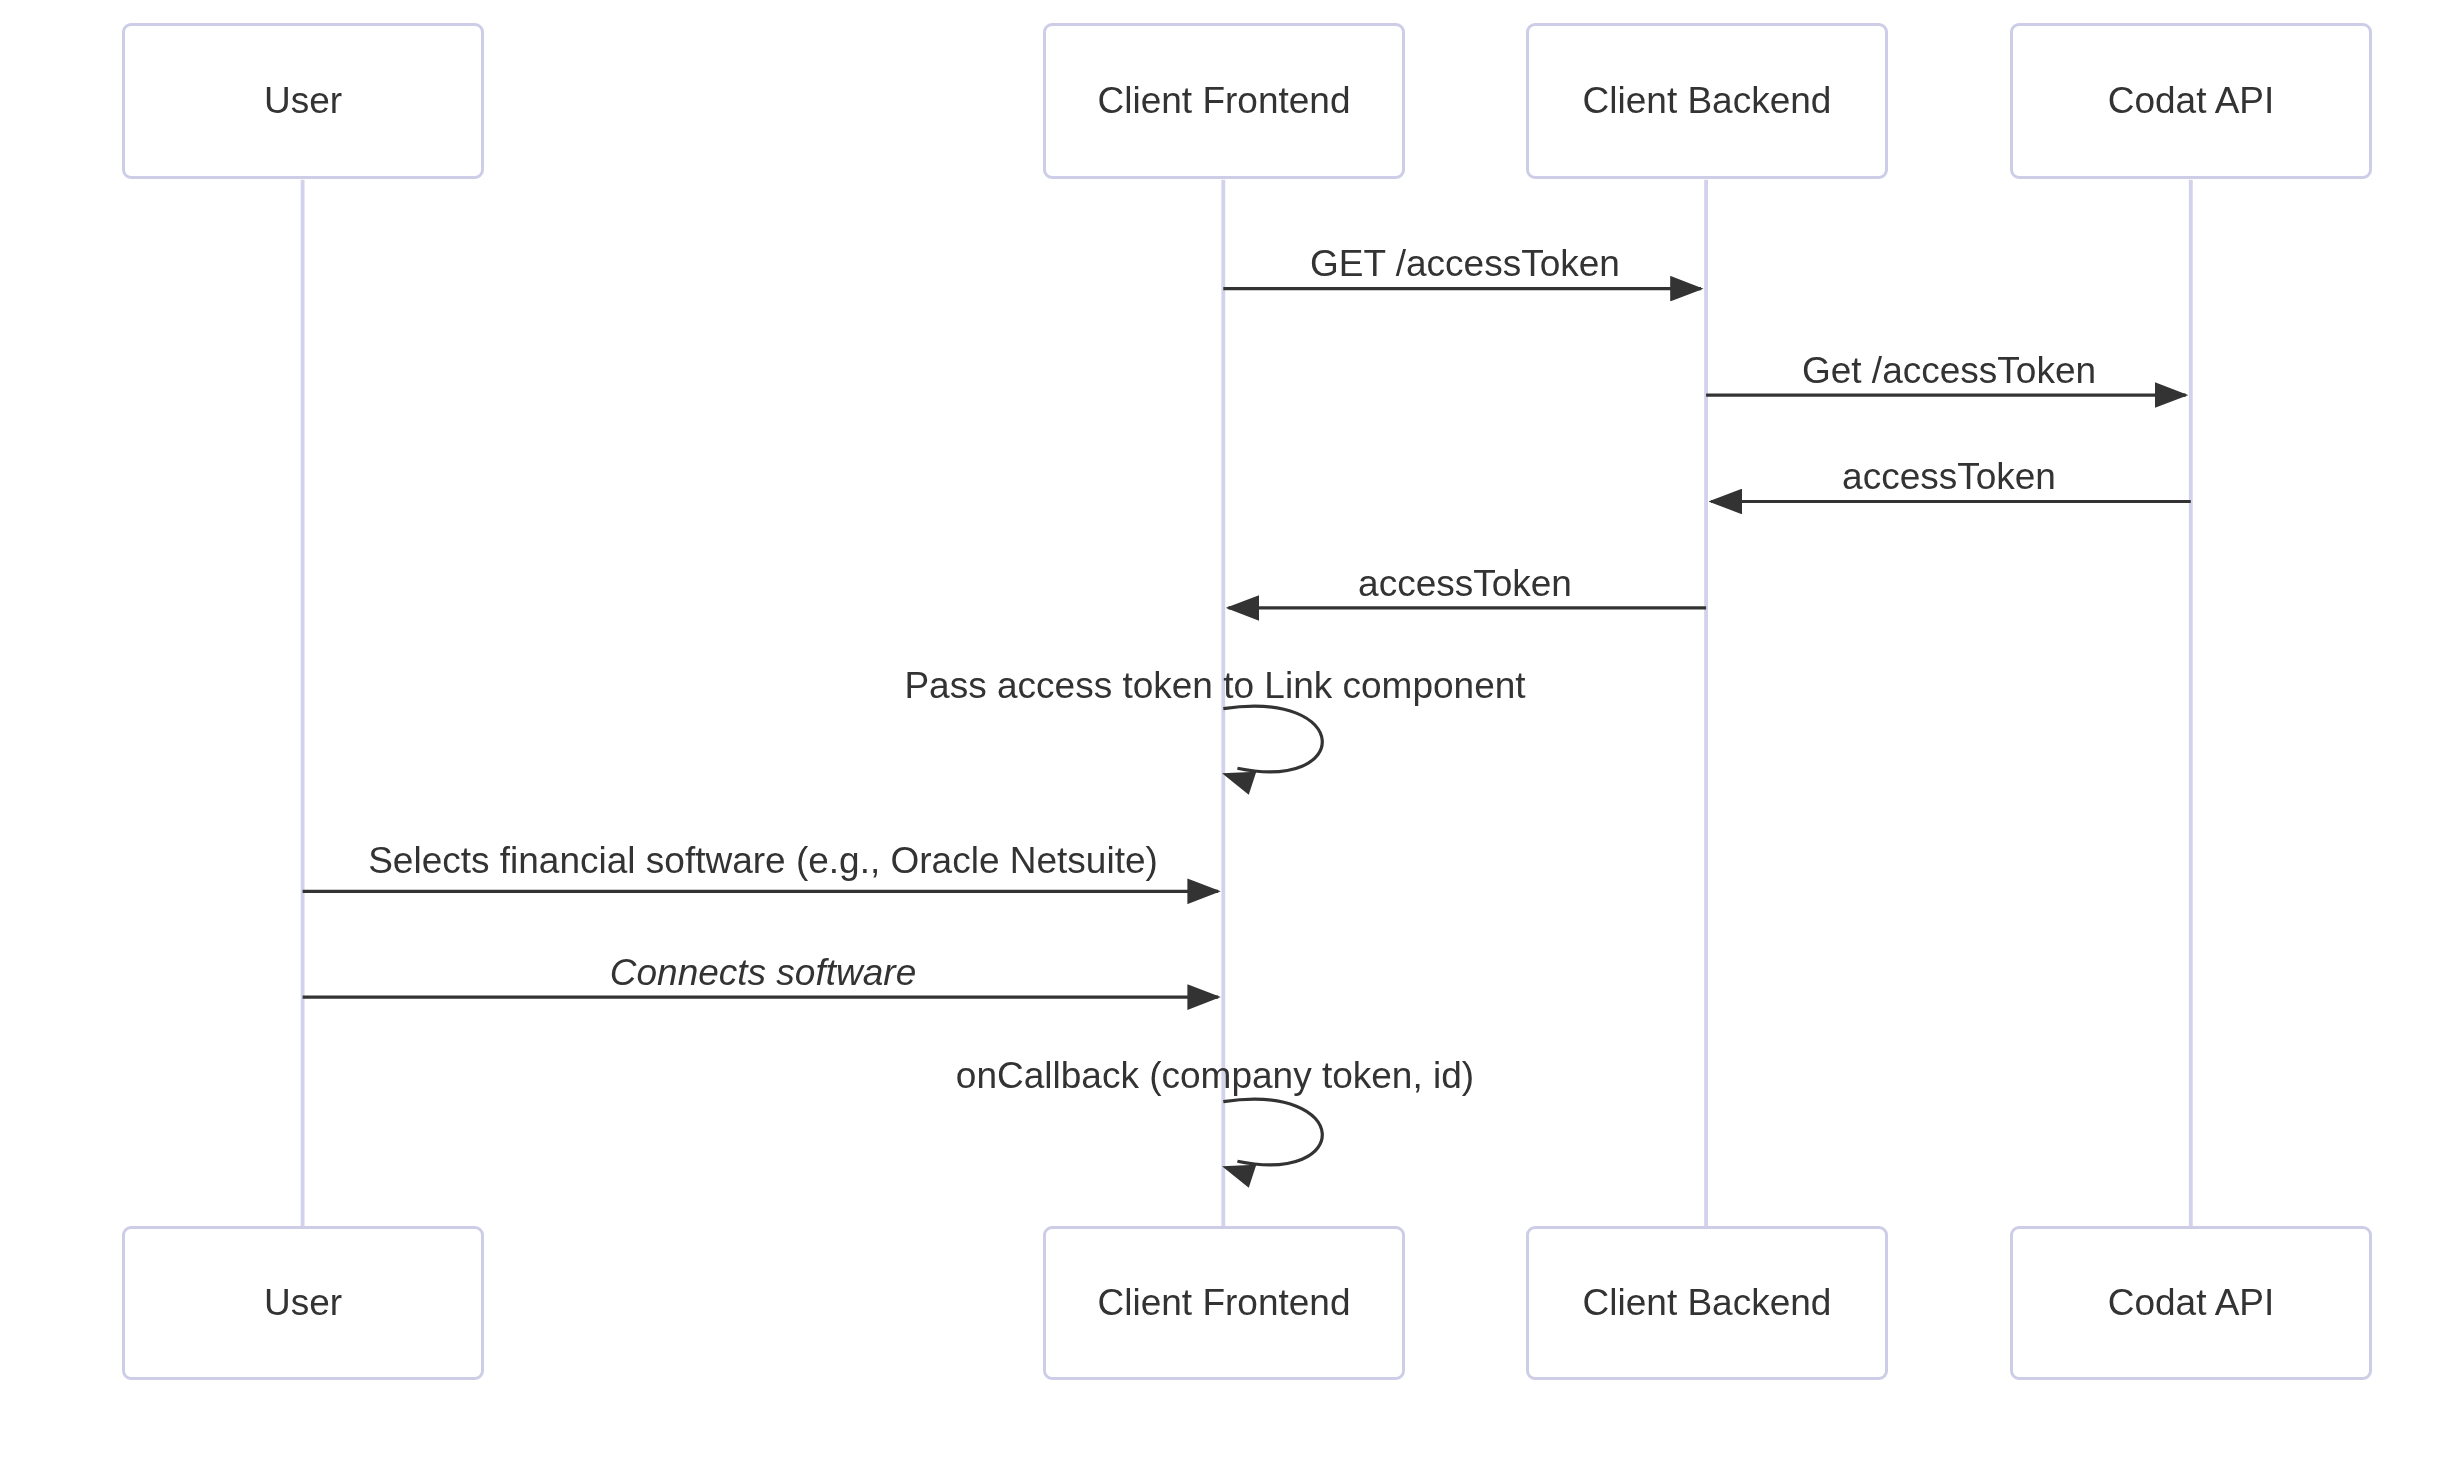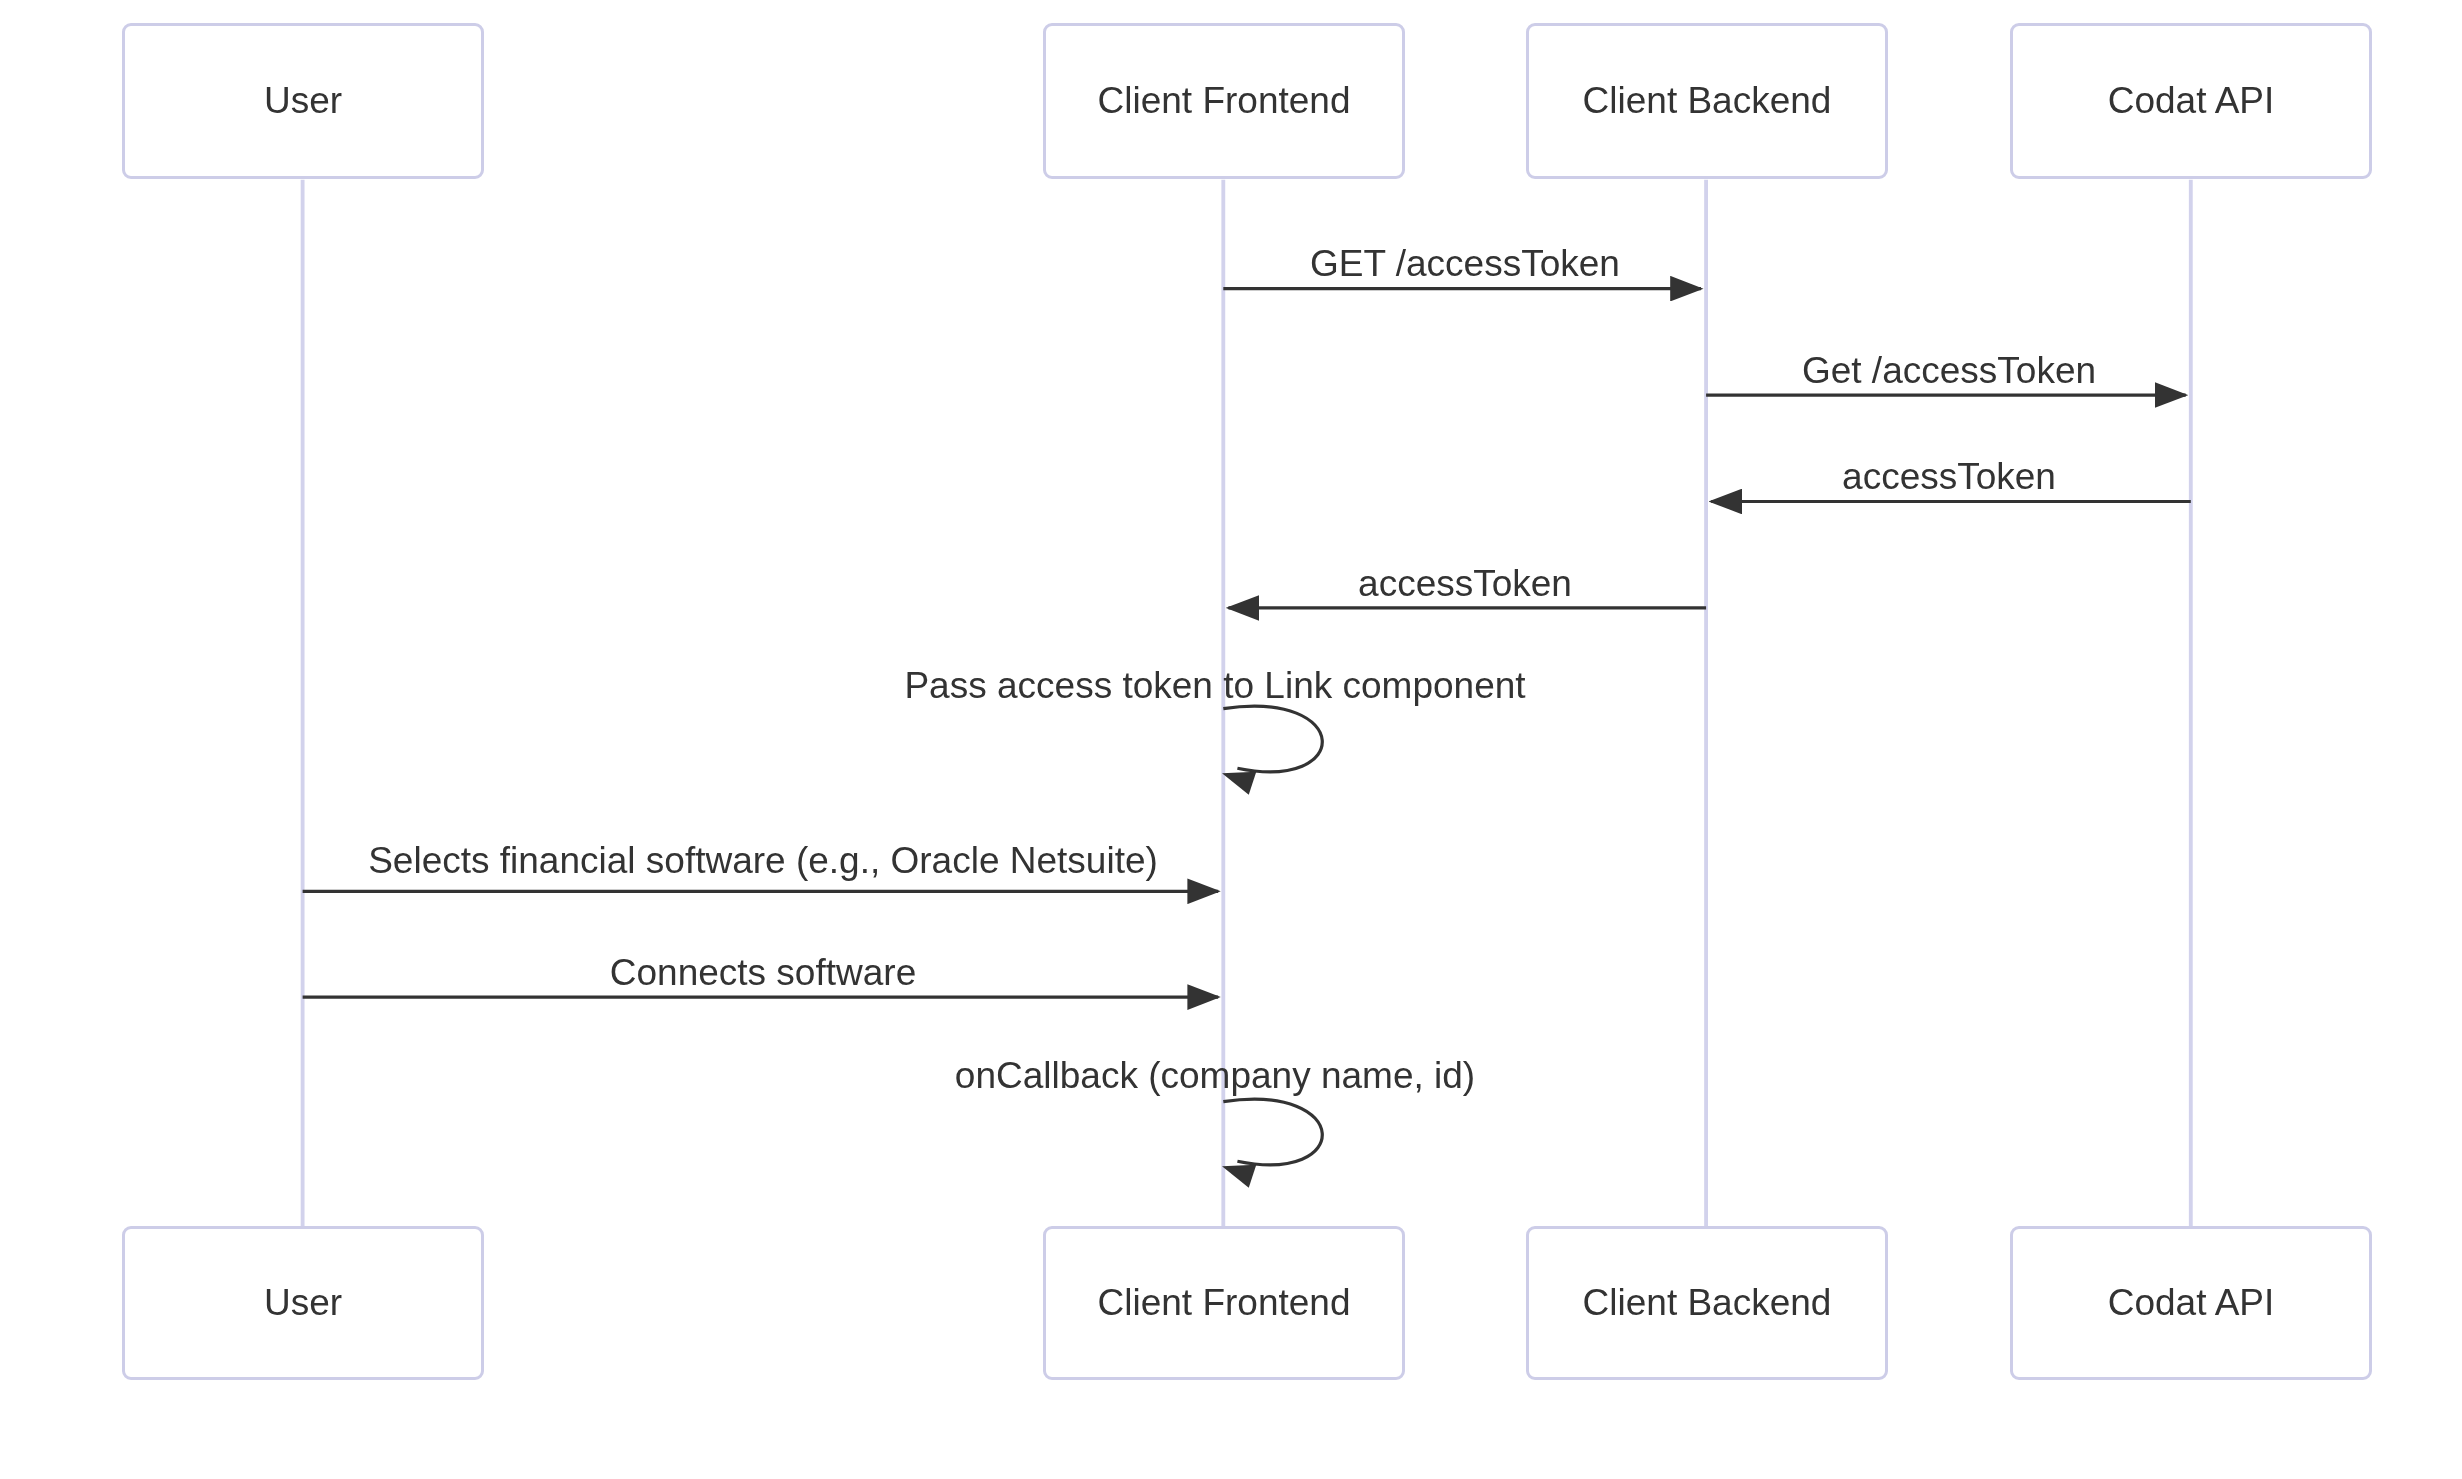--- a/index.html
+++ b/index.html
@@ -122,17 +122,17 @@
   <div class="actor bottom" style="left:2010px; top:1226px;">
     <span>Codat API</span>
   </div>
 
   <div class="msg-label" style="left:1465px; top:256px;">GET /accessToken</div>
   <div class="msg-label" style="left:1949px; top:363px;">Get /accessToken</div>
   <div class="msg-label" style="left:1949px; top:469px;">accessToken</div>
   <div class="msg-label" style="left:1465px; top:576px;">accessToken</div>
   <div class="msg-label" style="left:763px; top:853px;">Selects financial software (e.g., Oracle Netsuite)</div>
   <div class="msg-label" style="left:1215px; top:678px;">Pass access token to Link component</div>
-  <div class="msg-label" style="left:763px; top:965px;">Connects software</div>
-  <div class="msg-label" style="left:1215px; top:1068px;">onCallback (company name, id)</div>
+  <div class="msg-label" style="left:763px; top:965px;font-style:italic;">Connects software</div>
+  <div class="msg-label" style="left:1215px; top:1068px;">onCallback (company token, id)</div>
 
 </div>
 
 
 </body></html>

